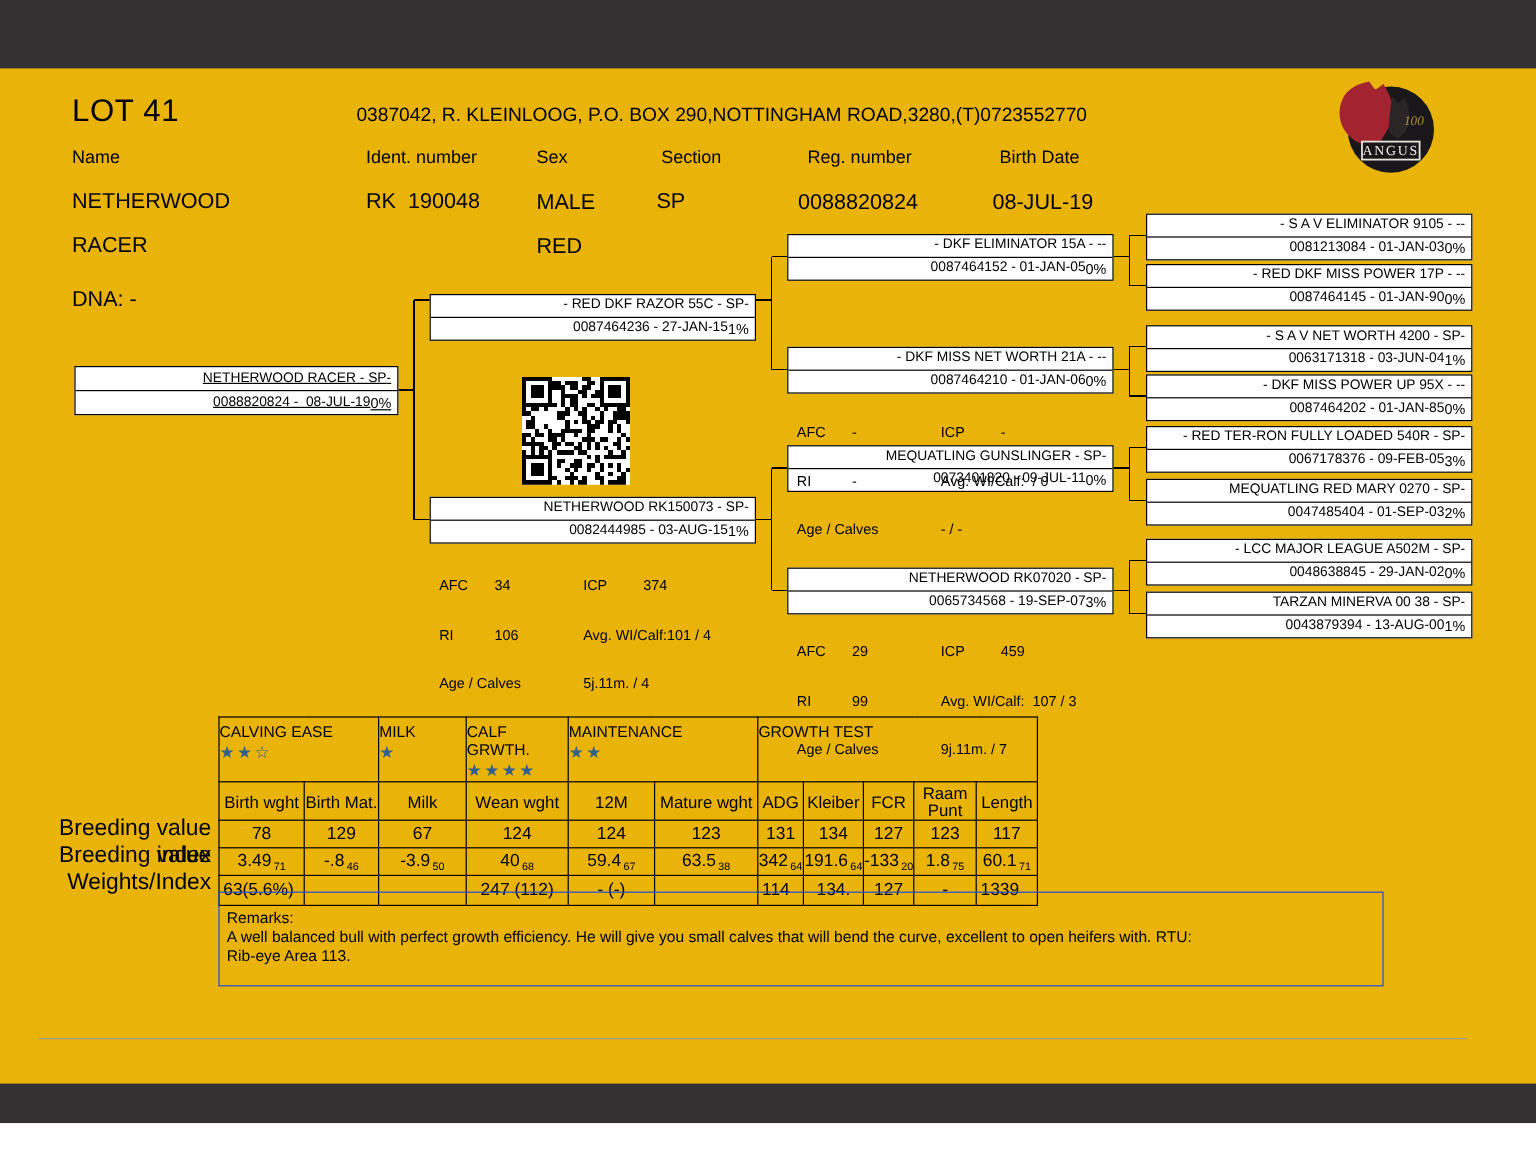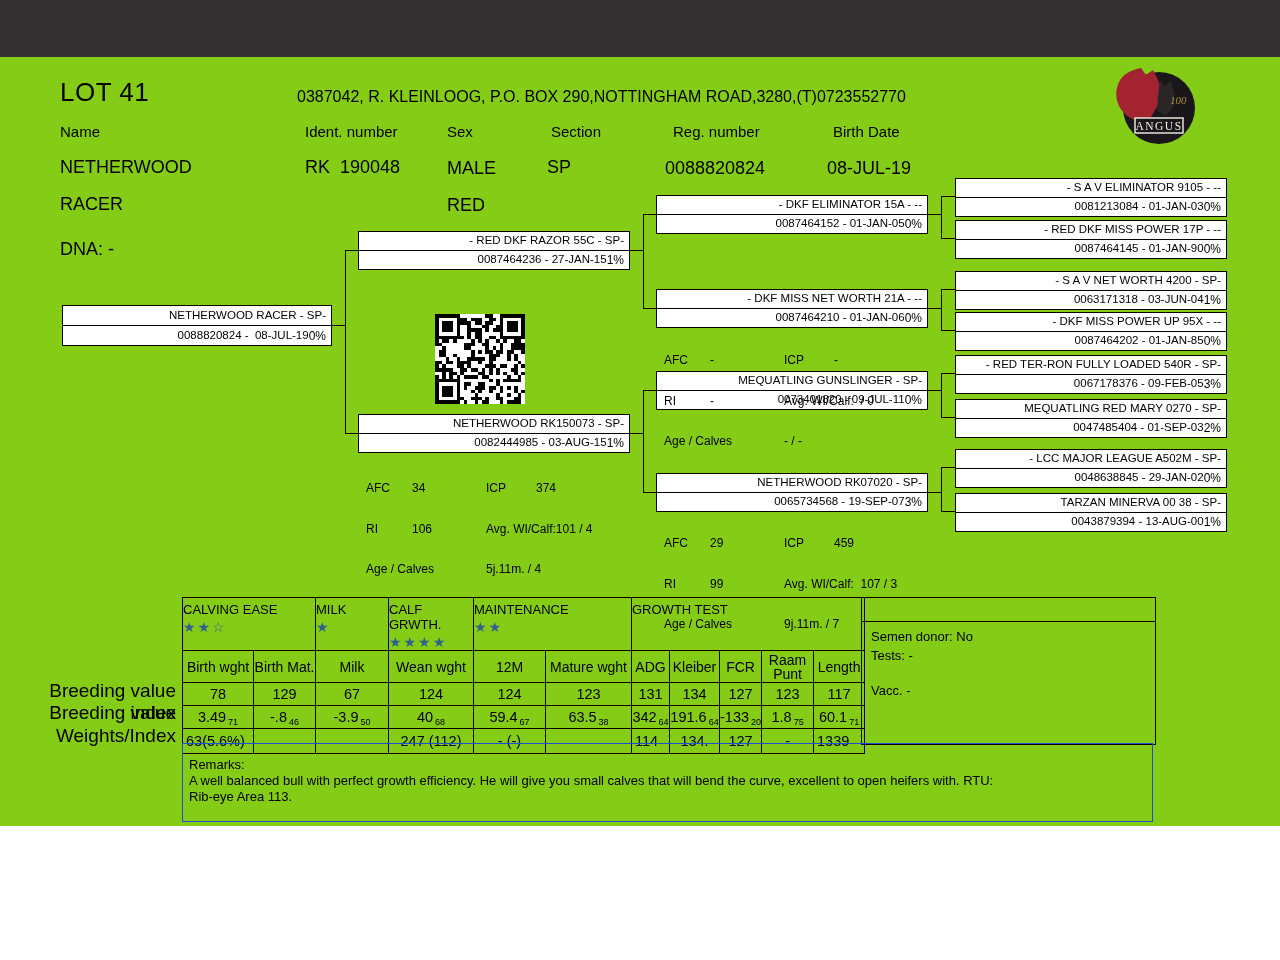--- a/index.html
+++ b/index.html
@@ -1,31 +1,31 @@
 <!DOCTYPE html>
 <html style="--bar: #333132; --stars: #31608f; --divider: #999999;"><head>
 <meta charset="utf-8">
 <style>
   html,body{margin:0;padding:0;background:#fff;}
   body{font-family:"Liberation Sans","DejaVu Sans",sans-serif;color:#000;}
-  #page{position:relative;width:1280px;height:826px;background:#84cc16;overflow:hidden;}
+  #page{position:relative;width:1280px;height:936px;background:#eab308;overflow:hidden;}
   .abs{position:absolute;}
   .bar{position:absolute;left:0;width:1280px;background:var(--bar,#333132);}
   #topbar{top:0;height:57px;}
   #botbar{top:903px;height:57px;}
   #divider{position:absolute;left:32px;top:865px;width:1190px;height:0;border-top:1px solid var(--divider,#999);}
   .lot{font-size:26px;letter-spacing:.5px;}
   .breeder{font-size:16px;}
   .lbl{font-size:15px;}
   .val{font-size:18px;white-space:pre;}
   
   .pbox{position:absolute;background:#fff;border:1px solid #000;font-size:11.5px;line-height:1;}
   .pbox .row{display:flex;justify-content:flex-end;align-items:center;height:18px;padding:0 5px;white-space:pre;}
   .pbox .row:first-child{border-bottom:1px solid #000;}
-  .pbox.subj .row{height:19px;}
+  .pbox.subj .row{height:19px;text-decoration:underline;}
   .pbox .pct{font-size:12px;}
   #tree-lines{position:absolute;left:0;top:0;pointer-events:none;}
   
   .stats{position:absolute;font-size:12px;line-height:13.5px;white-space:pre;width:290px;}
   .stats .l1{display:inline-block;width:46px;}
   .stats .v1{display:inline-block;width:74px;}
   .stats .w1{display:inline-block;width:120px;}
   .stats .l2{display:inline-block;width:50px;}
   
   #bvtable{position:absolute;left:182px;top:597px;border-collapse:collapse;table-layout:fixed;}
@@ -89,21 +89,21 @@
              M926 214 H941 M941 196 V238 M941 196 H955 M941 238 H955
              M926 308 H941 M941 289 V330 M941 289 H955 M941 330 H955
              M926 390 H941 M941 373 V417 M941 373 H955 M941 417 H955
              M926 492 H941 M941 467 V511 M941 467 H955 M941 511 H955" stroke="#000" stroke-width="1" fill="none" shape-rendering="crispEdges"></path>
   </svg>
 
   <div class="pbox subj" style="left:62px;top:305px;width:268px;">
     <div class="row"><span>NETHERWOOD RACER - SP</span><span>-</span></div>
     <div class="row"><span>0088820824 -  08-JUL-19</span><span class="pct">0%</span></div>
   </div>
-  <div class="pbox" style="left:358px;top:231px;width:270px;">
+  <div class="pbox" style="left:358px;top:245px;width:270px;">
     <div class="row"><span>- RED DKF RAZOR 55C - SP</span><span>-</span></div>
     <div class="row"><span>0087464236 - 27-JAN-15</span><span class="pct">1%</span></div>
   </div>
   <div class="pbox" style="left:358px;top:414px;width:270px;">
     <div class="row"><span>NETHERWOOD RK150073 - SP</span><span>-</span></div>
     <div class="row"><span>0082444985 - 03-AUG-15</span><span class="pct">1%</span></div>
   </div>
   <div class="pbox" style="left:656px;top:195px;width:270px;">
     <div class="row"><span>- DKF ELIMINATOR 15A - -</span><span>-</span></div>
     <div class="row"><span>0087464152 - 01-JAN-05</span><span class="pct">0%</span></div>
@@ -465,24 +465,18 @@
       <td class="wcell"></td>
       <td class="wcell leftal">114</td>
       <td class="wcell">134.</td>
       <td class="wcell">127</td>
       <td class="wcell">-</td>
       <td class="wcell leftal">1339</td>
     </tr>
   </tbody>
     </table>
 
-  <div id="sidebox">
-    <div class="topline"></div>
-    <div style="top:31px;">Semen donor: No</div>
-    <div style="top:50px;">Tests: -</div>
-    <div style="top:85px;">Vacc. -</div>
-  </div>
 
   <div id="remarks">
     <div>Remarks:</div>
     <div class="body">A well balanced bull with perfect growth efficiency. He will give you small calves that will bend the curve, excellent to open heifers with. RTU: Rib-eye Area 113.</div>
   </div>
 </div>
 
 </body></html>

